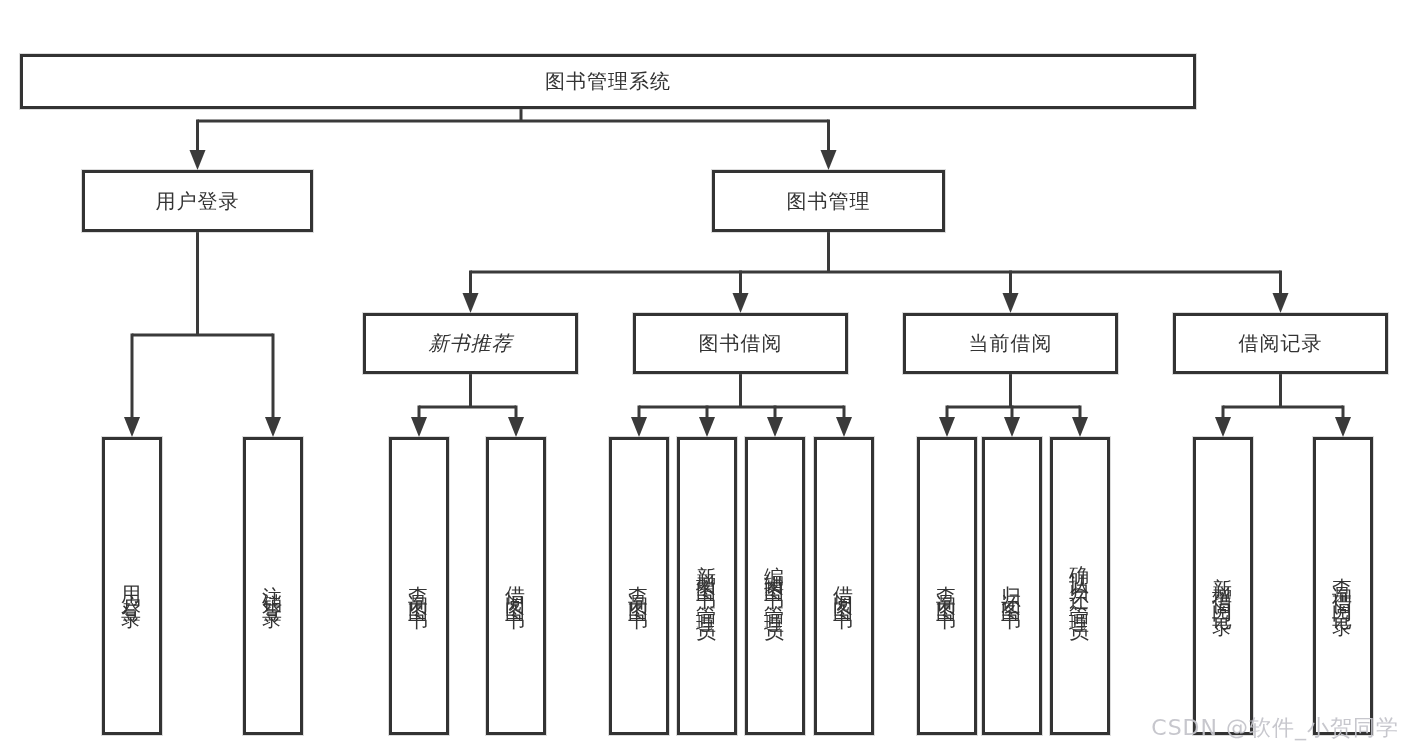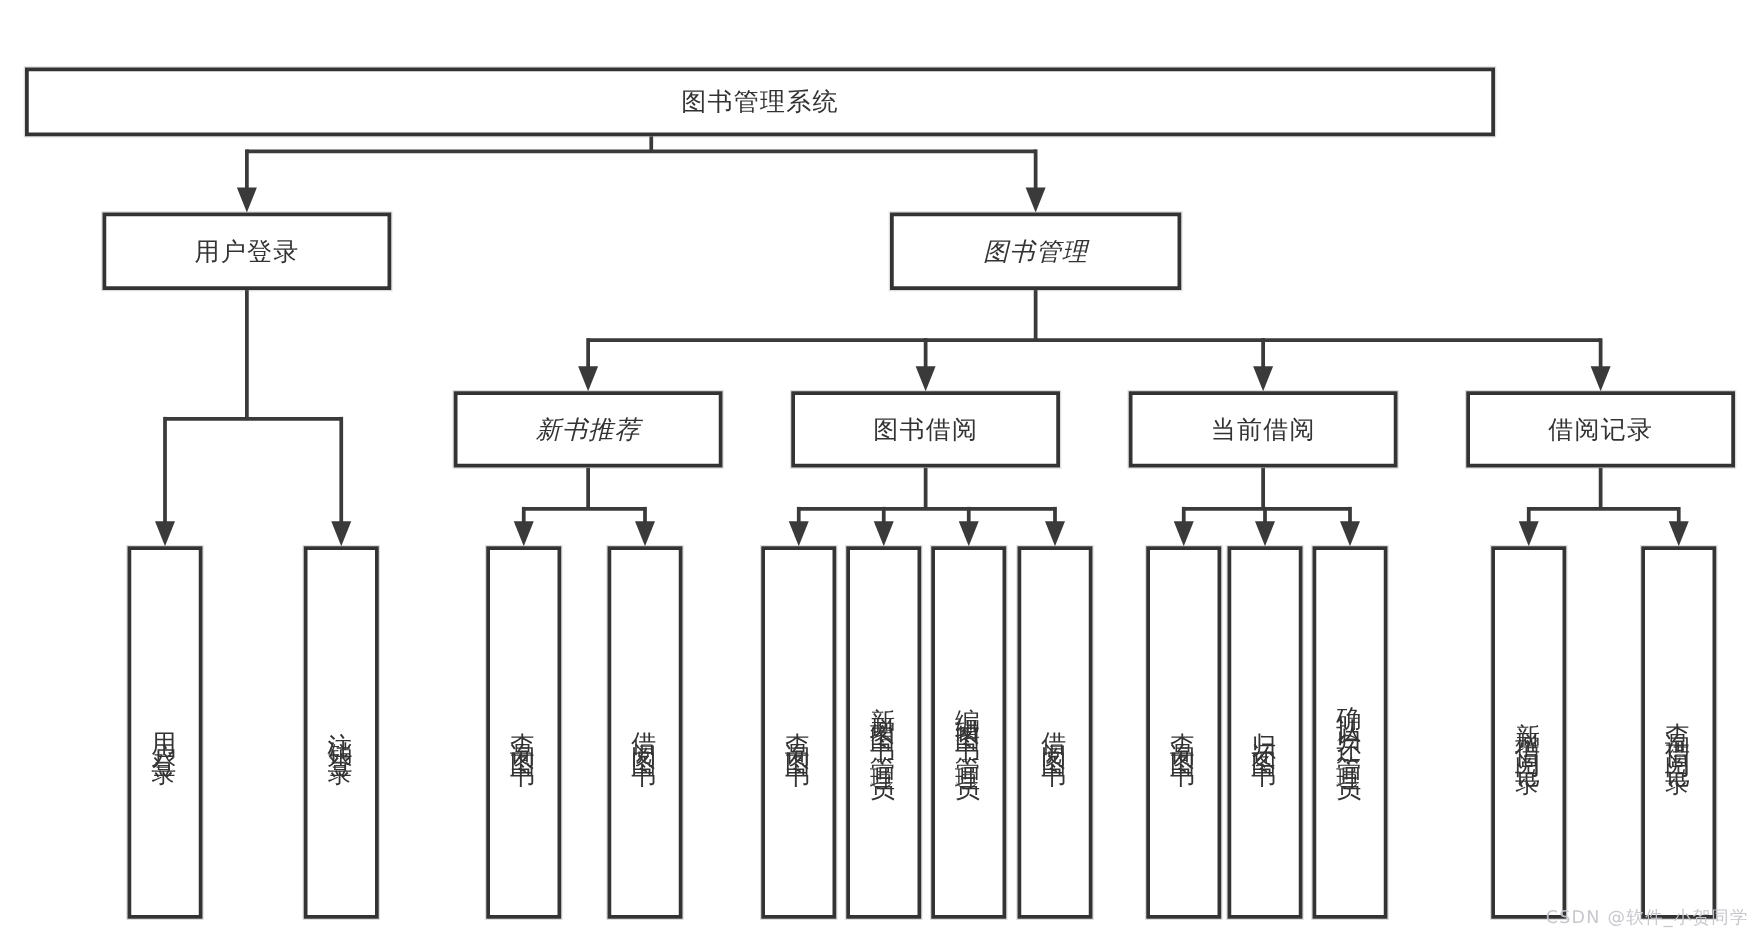--- a/index.html
+++ b/index.html
@@ -46,21 +46,21 @@
     text-orientation: mixed;
     white-space: nowrap;
     font-size: 20px;
     letter-spacing: 8px;
     color: #333333;
   }
   #watermark {
     position: absolute;
     right: 6px;
     bottom: 4px;
-    font-size: 14px;
+    font-size: 22px;
     color: rgba(196,196,202,0.95);
     letter-spacing: 1px;
     z-index: 10;
   }
 </style>
 </head>
 <body>
 
 <div id="stage">
 
@@ -140,21 +140,21 @@
     </g>
   </svg>
 
   <div class="node" style="left:20px; top:18px; width:1176px; height:55px;margin-top:36px;">
     <span>图书管理系统</span>
   </div>
 
   <div class="node" style="left:82px; top:170px; width:231px; height:62px;">
     <span>用户登录</span>
   </div>
-  <div class="node" style="left:712px; top:170px; width:233px; height:62px;font-style:italic;">
+  <div class="node" style="left:712px; top:170px; width:233px; height:62px;">
     <span>图书管理</span>
   </div>
 
   <div class="node" style="left:363px; top:313px; width:215px; height:61px;font-style:italic;">
     <span>新书推荐</span>
   </div>
   <div class="node" style="left:633px; top:313px; width:215px; height:61px;">
     <span>图书借阅</span>
   </div>
   <div class="node" style="left:903px; top:313px; width:215px; height:61px;">

